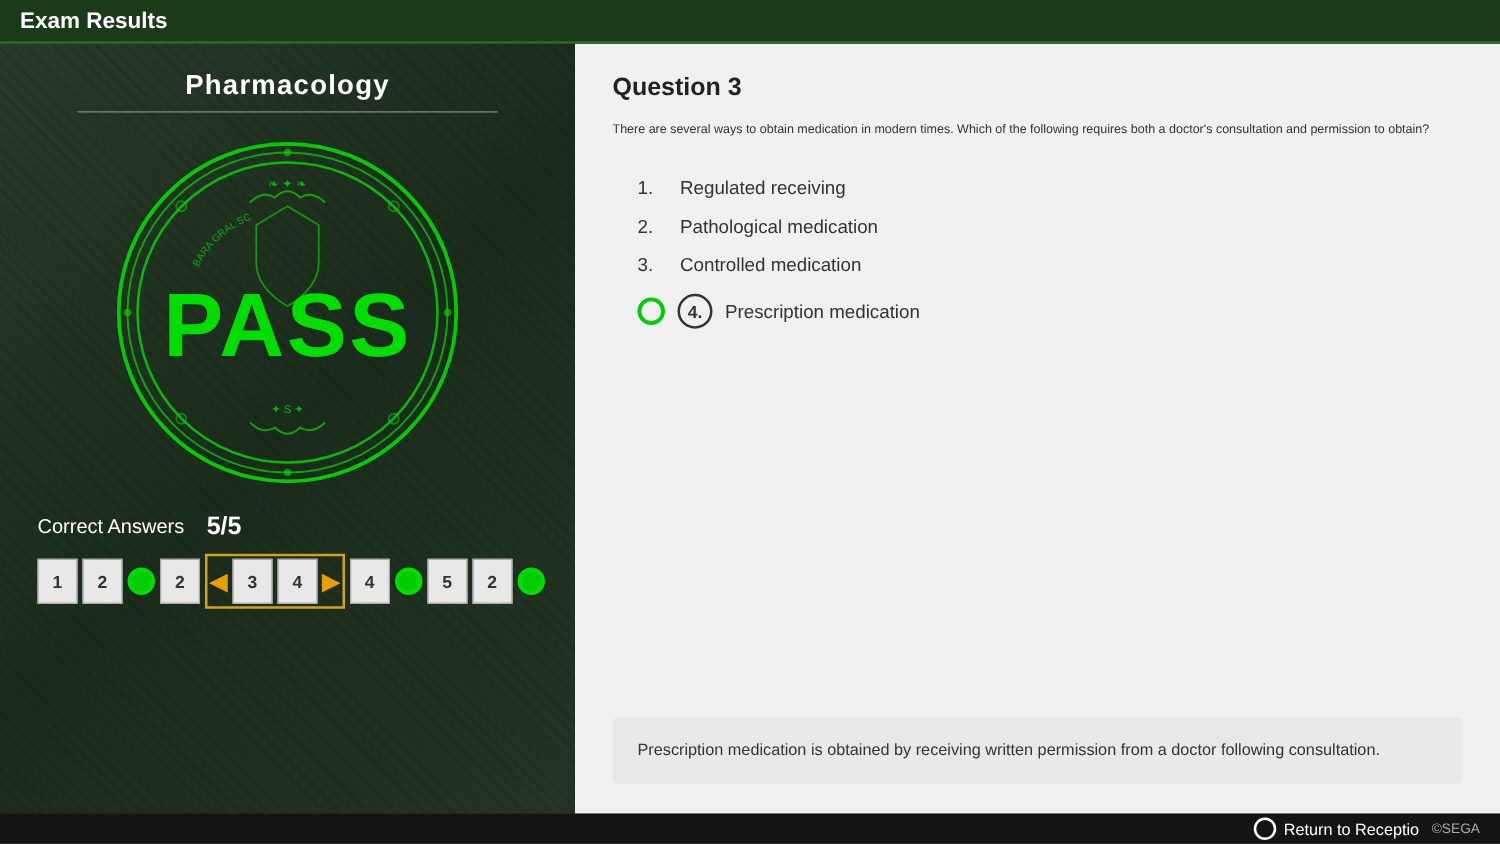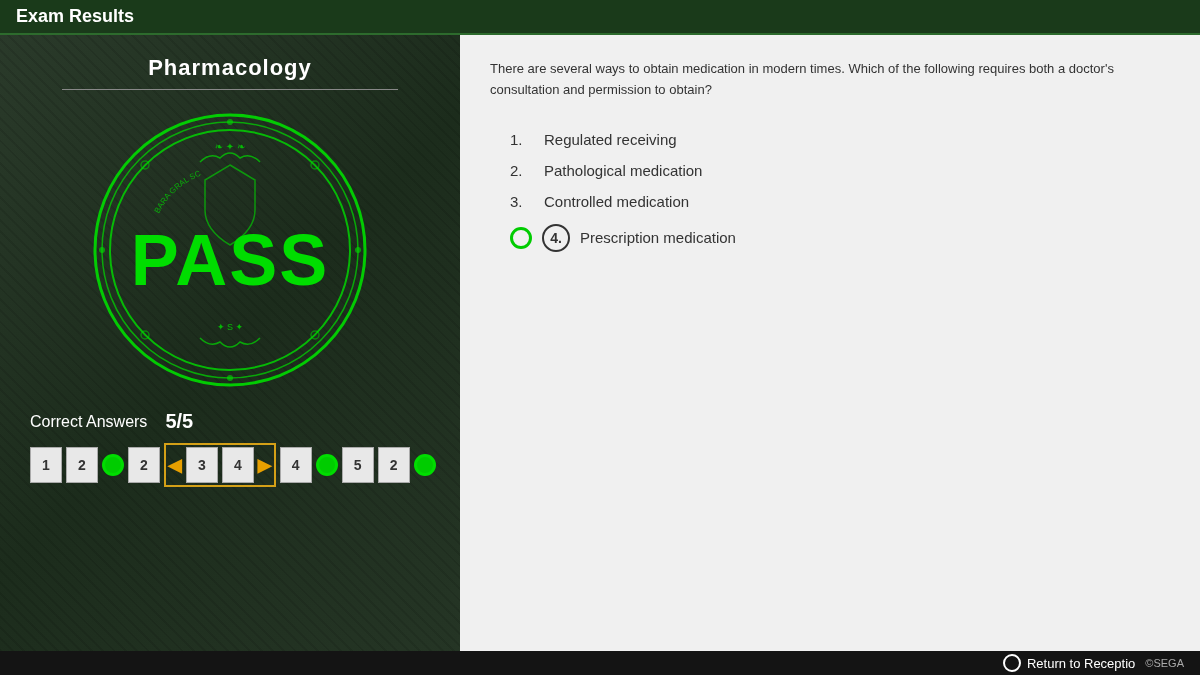--- a/index.html
+++ b/index.html
@@ -182,21 +182,21 @@
     }
 
     .question-title {
       font-size: 20px;
       font-weight: bold;
       color: #222;
       margin-bottom: 14px;
     }
 
     .question-text {
-      font-size: 13px;
+      font-size: 10px;
       color: #333;
       line-height: 1.6;
       margin-bottom: 30px;
     }
 
     
     .answer-options {
       display: flex;
       flex-direction: column;
       gap: 14px;
@@ -373,20 +373,21 @@
             <div class="nav-circle filled"></div>
           </div>
         </div>
       </div>
 
     </div>
   </div>
 
   <div class="right-panel">
 
+    <div class="question-title">Question 3</div>
     <div class="question-text">There are several ways to obtain medication in modern times. Which of the following requires both a doctor's consultation and permission to obtain?</div>
 
     <div class="answer-options">
 
       <div class="answer-option">
         <span class="answer-number">1.</span>
         <span class="answer-text">Regulated receiving</span>
       </div>
 
       <div class="answer-option">
@@ -400,20 +401,23 @@
       </div>
 
       <div class="answer-option selected" style="display:flex;align-items:center;gap:10px;">
         <div class="answer-correct-indicator"></div>
         <span style="display:inline-flex;align-items:center;justify-content:center;width:28px;height:28px;border:2px solid #333;border-radius:50%;font-size:14px;font-weight:bold;color:#333;">4.</span>
         <span class="answer-text">Prescription medication</span>
       </div>
 
     </div>
 
+    <div class="explanation-box">
+      <span>Prescription medication is obtained by receiving written permission from a doctor following consultation.</span>
+    </div>
 
   </div>
 
 </div>
 
 <div class="bottom-bar">
   <div class="return-btn">
     <span class="circle-btn"></span>
     <span>Return to Receptio</span>
     <span class="sega-logo">©SEGA</span>

